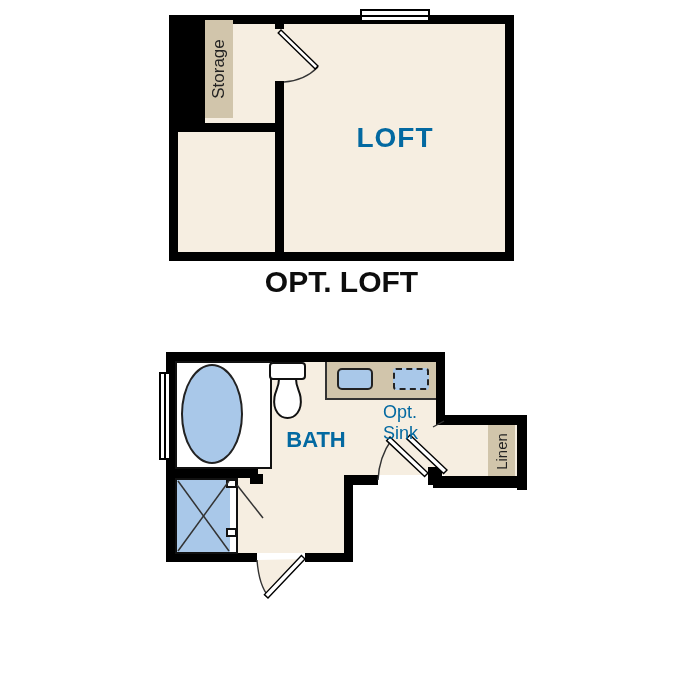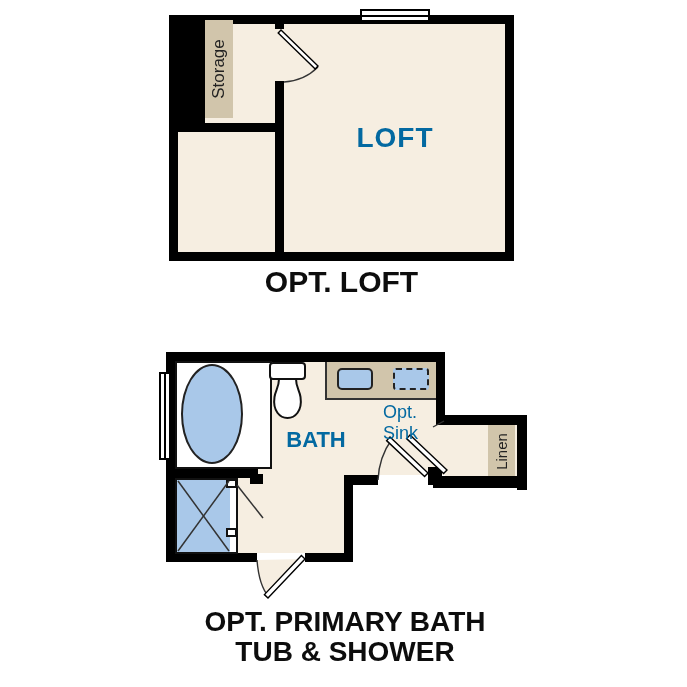--- a/index.html
+++ b/index.html
@@ -117,18 +117,14 @@
               font-size:22px;font-weight:bold;line-height:25px;">
     <div>BATH</div>
   </div>
 
   <div class="label" style="left:383px;top:402px;width:52px;
               font-size:18px;line-height:21px;">
     <div>Opt.</div>
     <div>Sink</div>
   </div>
 
-  <div class="caption" style="left:150px;top:607px;width:390px;font-size:28px;line-height:30px;">
-    <div>OPT. PRIMARY BATH</div>
-    <div>TUB &amp; SHOWER</div>
-  </div>
 
 </div>
 
 </body></html>

